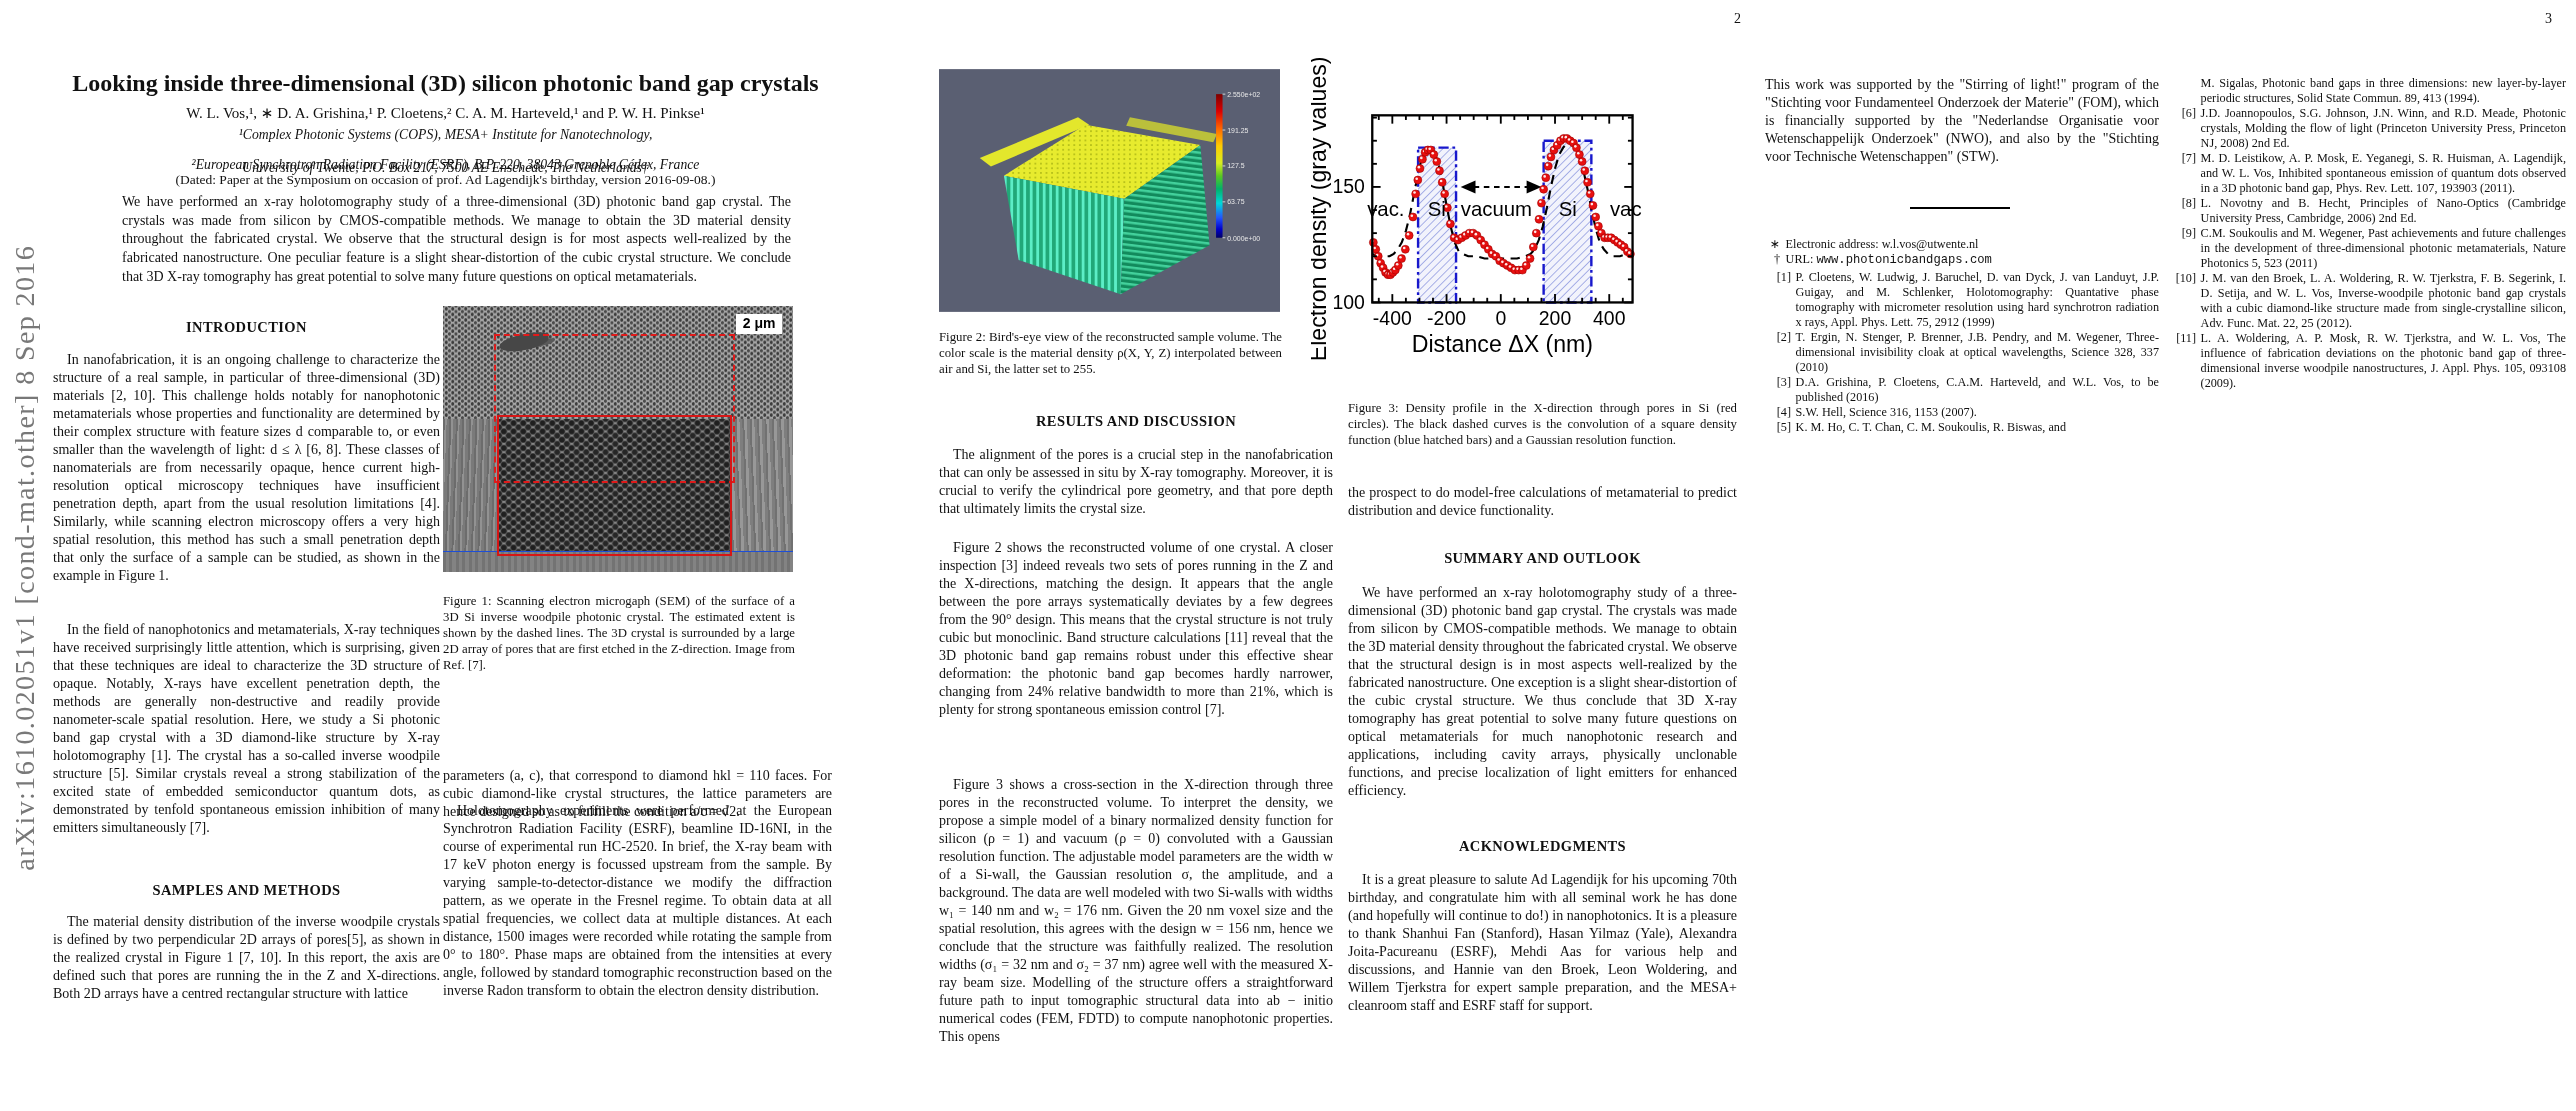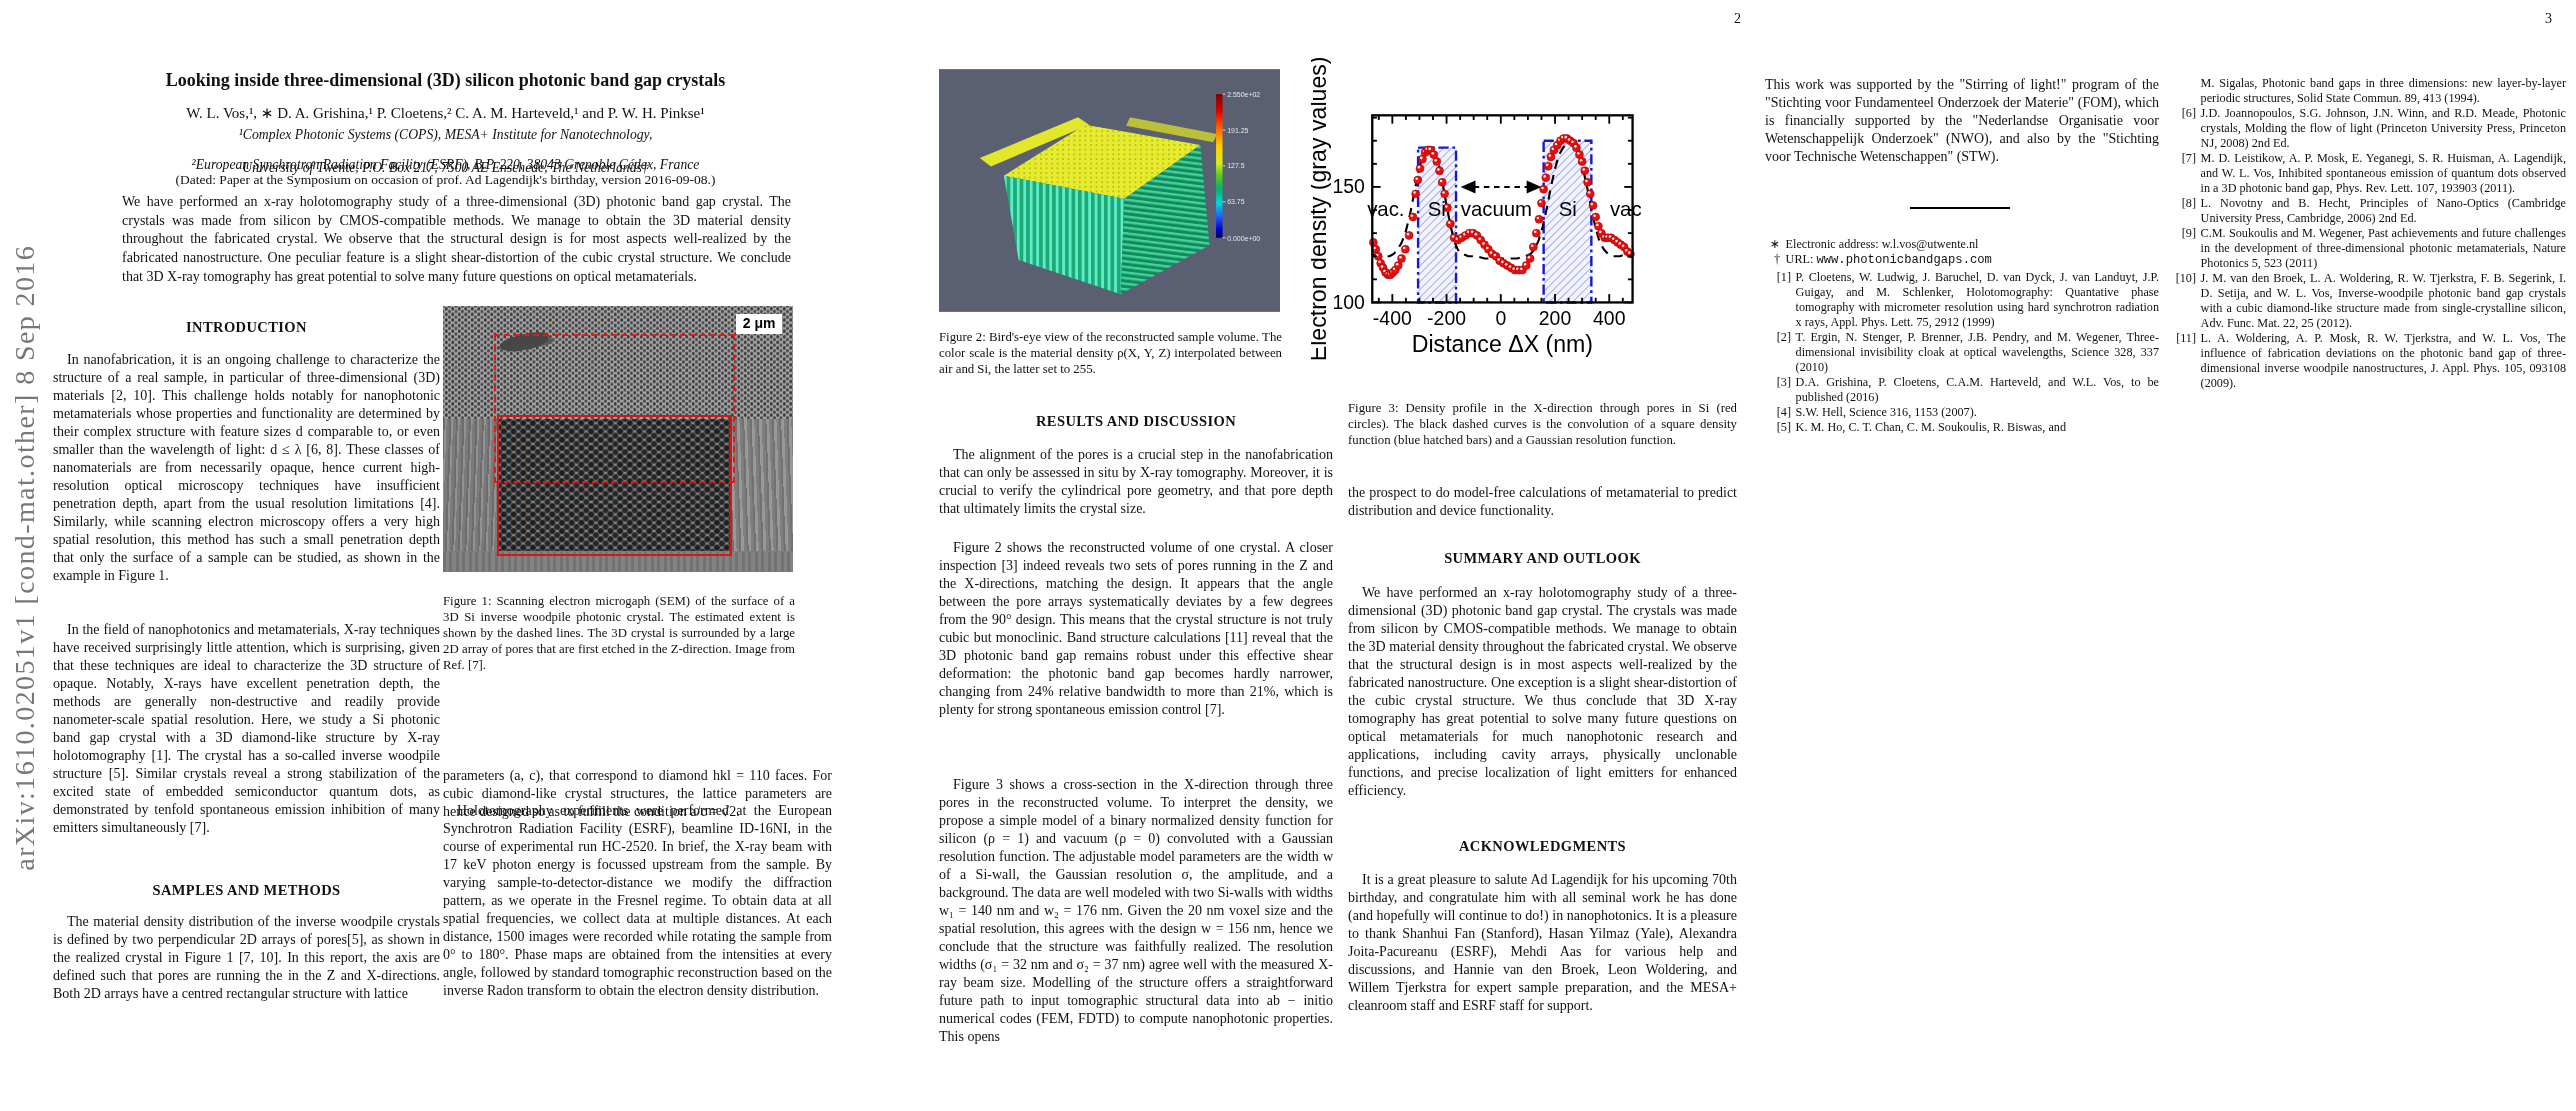--- a/index.html
+++ b/index.html
@@ -9,33 +9,33 @@
   .jt{text-align:justify;}
   .bt{font-size:14px;line-height:18px;}
   .ind{text-indent:14px;}
   .sec{font-weight:bold;text-align:center;font-size:14.5px;letter-spacing:0.4px;}
   .cap{font-size:12.8px;line-height:16px;}
   .small{font-size:12.2px;line-height:15px;}
   .center{text-align:center;}
   .pgnum{font-size:14px;}
   .watermark{color:#787878;font-size:28px;letter-spacing:1.4px;white-space:nowrap;
              transform:rotate(-90deg);text-align:center;}
-  .title{font-weight:bold;font-size:18px;}
+  .title{font-weight:bold;font-size:24px;}
   .authors{font-size:15px;}
   .affil{font-style:italic;font-size:13.7px;line-height:15.3px;}
   .dated{font-size:13.5px;}
   .abstract{font-size:14px;line-height:18.7px;}
   .ref{display:flex;margin:0;}
   .ref .num{flex:none;width:26px;text-align:right;margin-right:4.6px;}
   .ref .txt{flex:1;text-align:justify;}
   .fn{display:flex;}
   .fn .sym{flex:none;width:15px;text-align:right;margin-right:5.6px;}
   .urlmono{font-family:"Liberation Mono", monospace;}
   
-  .fig1{left:443px;top:306px;width:350px;height:266px;background:#8b5cf6;overflow:hidden;}
+  .fig1{left:443px;top:306px;width:350px;height:266px;background:#1d4ed8;overflow:hidden;}
   .fig1 .topband{position:absolute;left:0;top:0;width:100%;height:113px;background-color:#a6a6a6;
      background-image:radial-gradient(circle,#3c3c3c 1.4px,transparent 1.9px),
                       radial-gradient(circle,#4a4a4a 1.3px,transparent 1.9px);
      background-size:6.5px 5.6px,6.5px 5.6px;background-position:0 0,3.2px 2.8px;}
   .fig1 .sideL{position:absolute;left:0;top:113px;width:56px;height:132px;
      background:repeating-linear-gradient(92deg,#6c6c6c 0 1.9px,#929292 1.9px 3.7px,#7a7a7a 3.7px 6.5px);}
   .fig1 .sideR{position:absolute;right:0;top:113px;width:61px;height:132px;
      background:repeating-linear-gradient(88deg,#717171 0 1.9px,#989898 1.9px 4.6px,#7e7e7e 4.6px 7.4px);}
   .fig1 .pores{position:absolute;left:56px;top:113px;width:233px;height:132px;background-color:#8d8d8d;
      background-image:radial-gradient(circle,#1f1f1f 2.3px,#4f4f4f 3.1px,transparent 3.8px),

